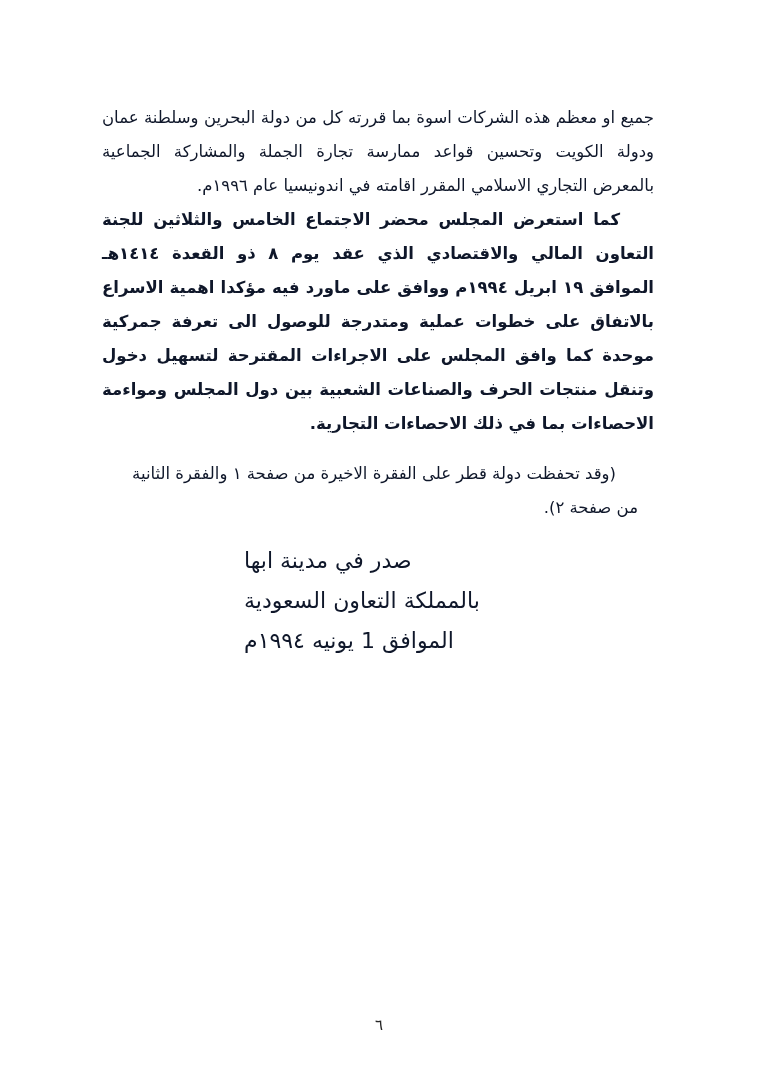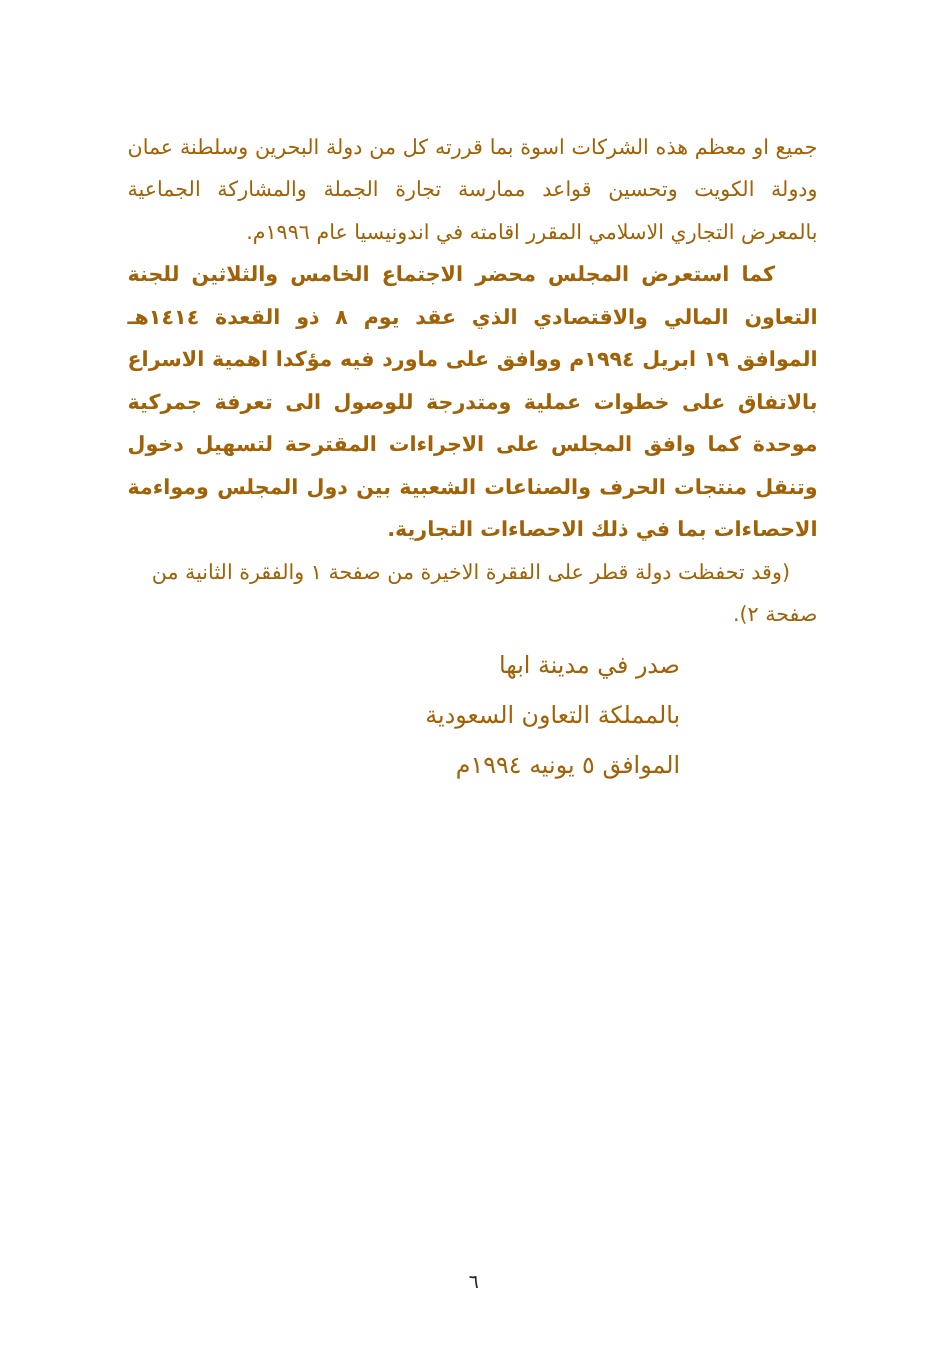--- a/index.html
+++ b/index.html
@@ -19,43 +19,43 @@
   }
   .content {
     position: absolute;
     top: 101px;
     right: 104px;
     left: 102px;
     direction: rtl;
     text-align: justify;
     font-size: 16.5px;
     line-height: 34px;
-    color: #a16207;
+    color: #0f172a;
     letter-spacing: 0.1px;
   }
   .para {
     margin: 0;
     text-indent: 0;
   }
   .para.indented {
     text-indent: 34px;
     font-weight: bold;
   }
   .note {
-    margin: 0;
+    margin: 16px;
     text-indent: 22px;
     text-align: right;
   }
   .signature {
     direction: rtl;
     width: 300px;
     margin: 3px 110px 0 auto;
-    text-align: right;
+    text-align: left;
     line-height: 40px;
-    font-size: 19px;
+    font-size: 22px;
   }
   .signature div { white-space: nowrap; }
   .page-number {
     position: absolute;
     bottom: 44px;
     left: 0;
     right: 0;
     text-align: center;
     font-size: 15px;
     color: #262626;
@@ -71,20 +71,20 @@
     <p class="para">جميع او معظم هذه الشركات اسوة بما قررته كل من دولة البحرين وسلطنة عمان ودولة الكويت وتحسين قواعد ممارسة تجارة الجملة والمشاركة الجماعية بالمعرض التجاري الاسلامي المقرر اقامته في اندونيسيا عام ١٩٩٦م.</p>
 
     <p class="para indented">كما استعرض المجلس محضر الاجتماع الخامس والثلاثين للجنة التعاون المالي والاقتصادي الذي عقد يوم ٨ ذو القعدة ١٤١٤هـ الموافق ١٩ ابريل ١٩٩٤م ووافق على ماورد فيه مؤكدا اهمية الاسراع بالاتفاق على خطوات عملية ومتدرجة للوصول الى تعرفة جمركية موحدة كما وافق المجلس على الاجراءات المقترحة لتسهيل دخول وتنقل منتجات الحرف والصناعات الشعبية بين دول المجلس ومواءمة الاحصاءات بما في ذلك الاحصاءات التجارية.</p>
 
 
     <p class="note">(وقد تحفظت دولة قطر على الفقرة الاخيرة من صفحة ١ والفقرة الثانية من صفحة ٢).</p>
 
     <div class="signature">
       <div>صدر في مدينة ابها</div>
       <div>بالمملكة التعاون السعودية</div>
-      <div>الموافق ٥ يونيه ١٩٩٤م</div>
+      <div>الموافق 1 يونيه ١٩٩٤م</div>
     </div>
 
   </div>
 
   <div class="page-number">٦</div>
 
 </div>
 
 </body></html>

